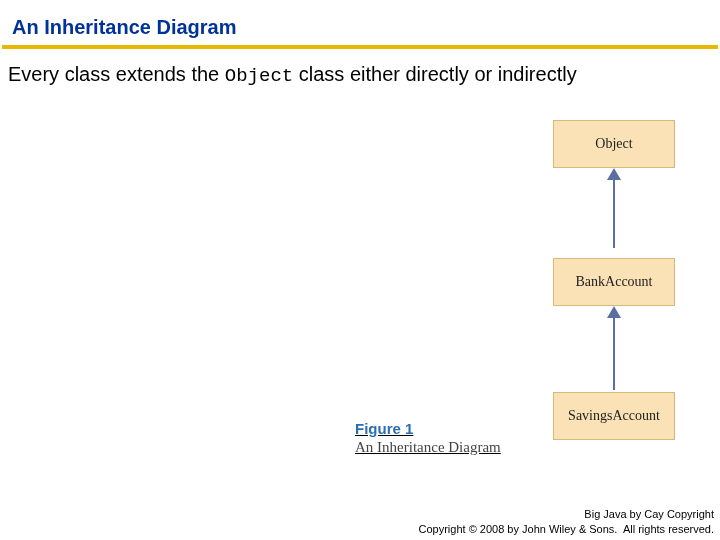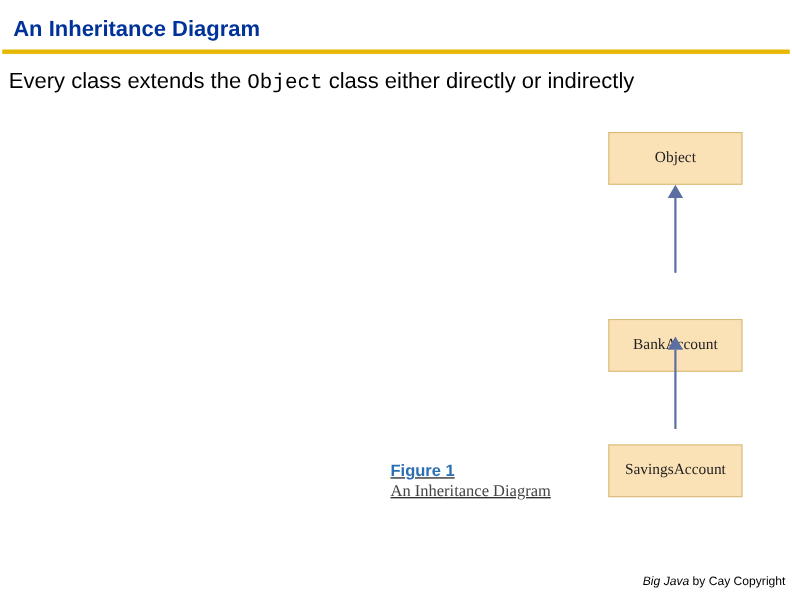--- a/index.html
+++ b/index.html
@@ -45,22 +45,22 @@
       background: #fbe1b6;
       border: 1px solid #d9b97a;
       display: flex;
       align-items: center;
       justify-content: center;
       font-family: Georgia, 'Times New Roman', serif;
       font-size: 14px;
       color: #222;
     }
     .box-object { right: 0; top: 0; }
-    .box-bank   { right: 0; top: 138px; margin-top: 32px; }
-    .box-save   { right: 0; top: 284px; }
+    .box-bank   { right: 0; top: 138px; }
+    .box-save   { right: 0; top: 272px; }
     .arrow {
       position: absolute;
       width: 2px;
       background: #5b6fa3;
       right: 60px;
     }
     .arrow-head {
       position: absolute;
       width: 0; height: 0;
       border-left: 7px solid transparent;
@@ -93,21 +93,20 @@
     .footer {
       position: absolute;
       bottom: 4px;
       right: 6px;
       text-align: right;
       font-size: 11px;
       color: #000;
       line-height: 1.3;
     }
     .footer .book {
-      font-style: italic;
     }
     .pre  { white-space: pre; }
   </style>
 </head>
 <body>
 
 <div class="slide-title">An Inheritance Diagram</div>
 <div class="title-underline"></div>
 
 <div class="body-text">
@@ -130,13 +129,14 @@
   <div class="figure-label">
     <div class="figure-number">Figure 1</div>
     <div class="figure-caption">An Inheritance Diagram</div>
   </div>
 </div>
 
 <div class="footer">
   <div>
     <span class="book">Big Java</span><span> by Cay Copyright</span>
   </div>
+  <div class="pre">Copyright © 2008 by John Wiley &amp; Sons.  All rights reserved.</div>
 </div>
 
 </body></html>

